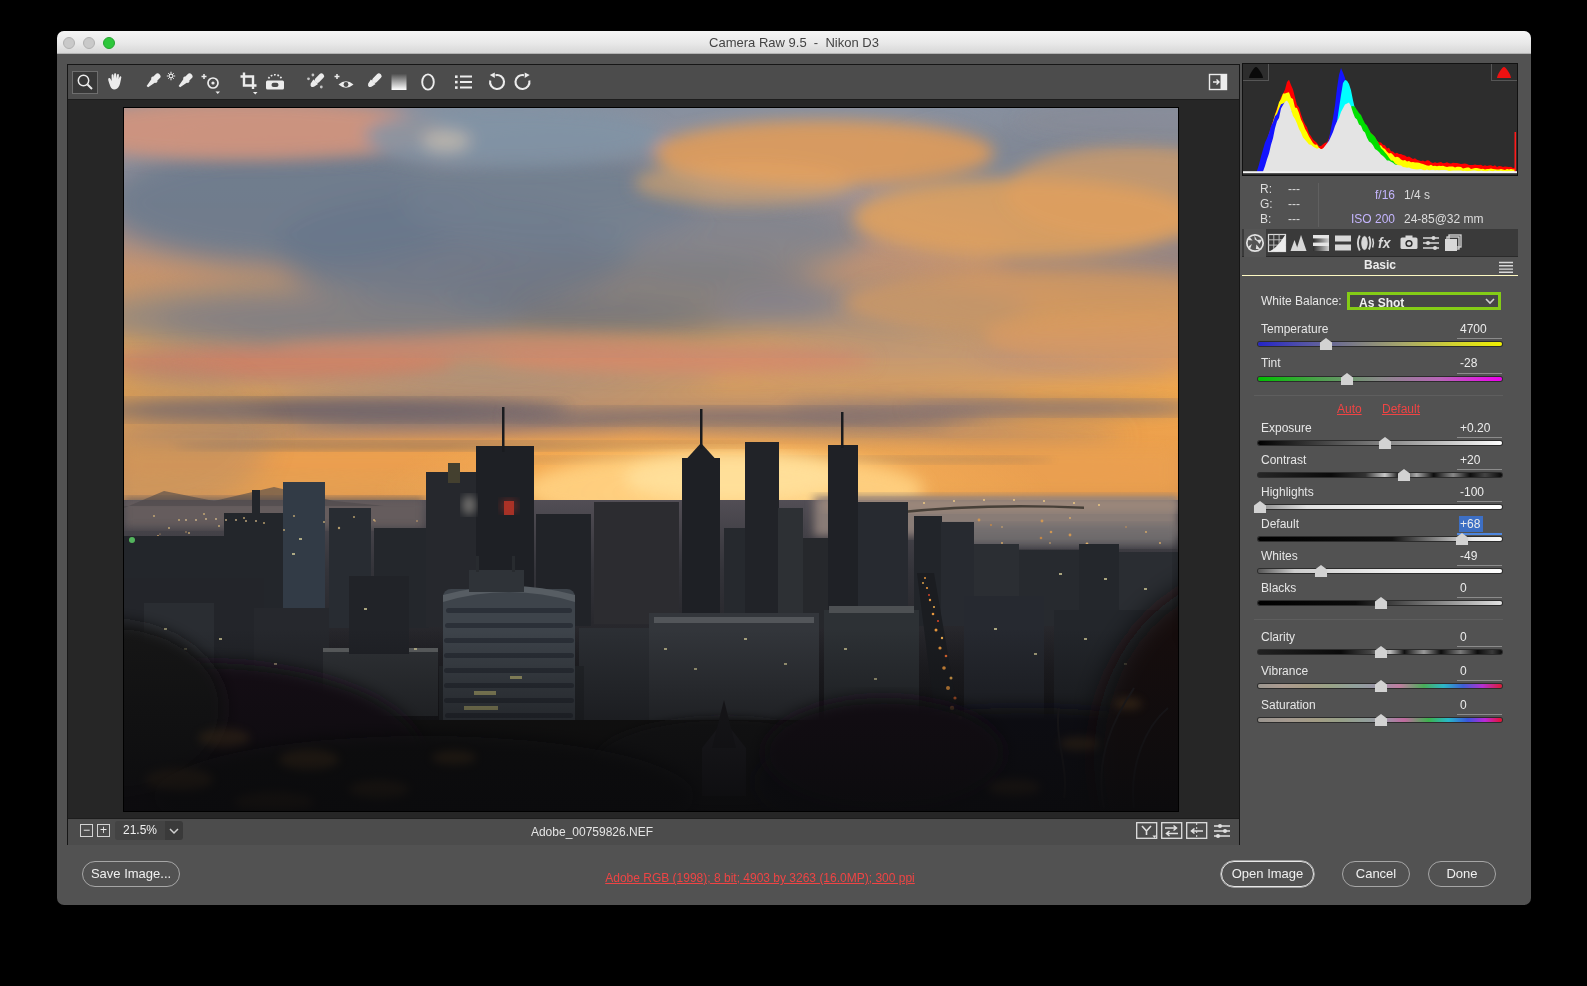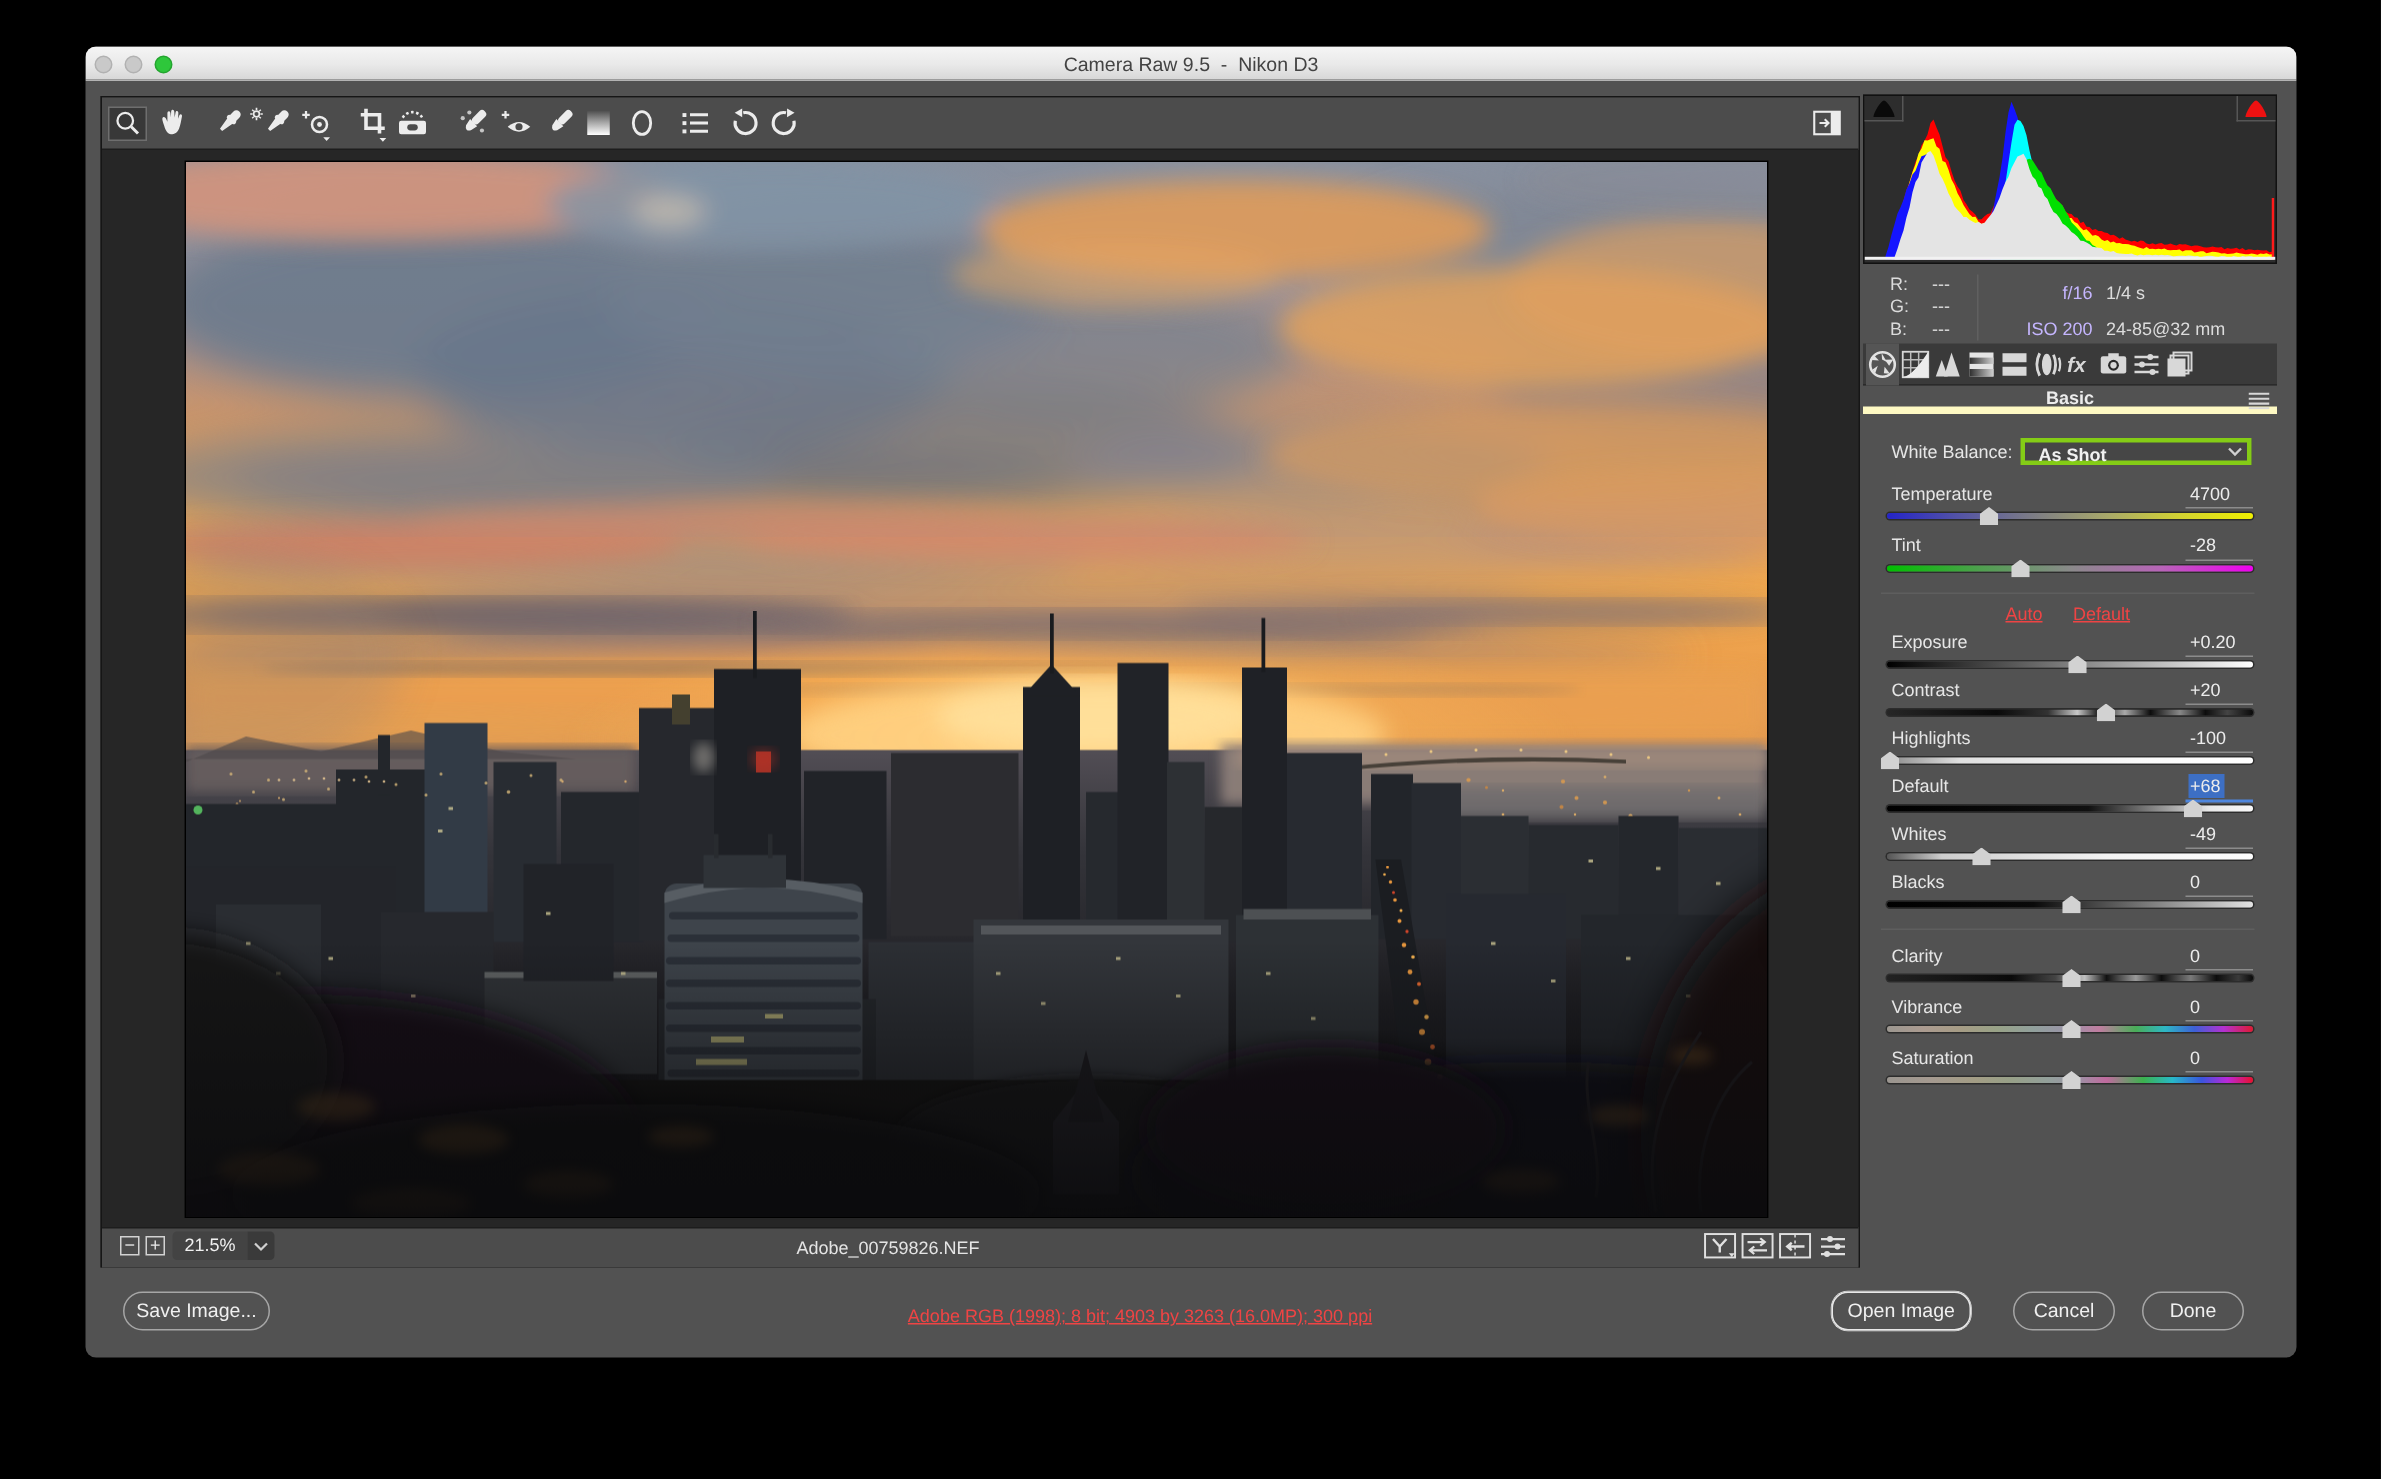--- a/index.html
+++ b/index.html
@@ -25,21 +25,21 @@
     border:1px solid #000; background:#333; }
   
   .hist { position:absolute; left:1242px; top:63px; width:276px; height:113px;
     background:#2d2d2d; border:1px solid #111; }
   .info { position:absolute; left:1242px; top:177px; width:276px; height:52px;
     color:#dedede; font-size:12px; }
   .tabs { position:absolute; left:1242px; top:229px; width:276px; height:28px;
     background:#3a3a3a; border-bottom:1px solid #2a2a2a;}
   .basic { position:absolute; left:1242px; top:258px; width:276px; height:18px;
     color:#ececec; font-size:12px; font-weight:bold; text-align:center;
-    border-bottom:5px solid #fef9c3; }
+    border-bottom:1px solid #fef9c3; }
   .lbl { position:absolute; color:#e6e6e6; font-size:12px; }
   .val { position:absolute; color:#ececec; font-size:12px; left:1460px; }
   .vline { position:absolute; left:1457px; width:45px; height:1px; background:#8c8c8c; }
   .track { position:absolute; left:1258px; width:244px; height:4px; border-radius:2px; box-shadow:0 0 0 1px rgba(20,20,20,0.6); }
   .thumb { position:absolute; width:14px; height:12px; background:#d2d2d2;
     clip-path:polygon(50% 0, 93% 38%, 93% 100%, 7% 100%, 7% 38%);
     filter:drop-shadow(0 0 1px #222); }
   .btn { position:absolute; height:26px; border:1px solid #a6a6a6; border-radius:13px;
     color:#f0f0f0; font-size:13px; text-align:center; background:transparent; }
   .link { color:#ef4444; text-decoration:underline; font-size:12px; }
@@ -730,15 +730,15 @@
 <div class="thumb" style="left:1374px;top:680px;"></div>
 
 <div class="lbl" style="left:1261px;top:698px;">Saturation</div>
 <div class="val" style="top:698px;">0</div>
 <div class="vline" style="top:714px;"></div>
 <div class="track" style="top:718px;background:linear-gradient(90deg,#9a958f 0%,#a59a90 12%,#a39d85 24%,#97a088 34%,#93a09b 44%,#9b93a5 52%,#c06a9e 60%,#3cb24e 70%,#27b8c8 78%,#3a55dd 86%,#bb28d8 93%,#e8102d 100%);"></div>
 <div class="thumb" style="left:1374px;top:714px;"></div>
 
 <div class="btn" style="left:82px; top:861px; width:98px; line-height:24px;">Save Image...</div>
 <div class="abs" style="left:400px; top:868px; width:720px; text-align:center;"><span class="link">Adobe RGB (1998); 8 bit; 4903 by 3263 (16.0MP); 300 ppi</span></div>
-<div class="btn" style="left:1221px; top:861px; width:93px; line-height:24px; border-color:#e8e8e8; box-shadow:0 0 0 0.5px #e8e8e8;border-radius:11px;">Open Image</div>
+<div class="btn" style="left:1221px; top:861px; width:93px; line-height:24px; border-color:#e8e8e8; box-shadow:0 0 0 0.5px #e8e8e8;">Open Image</div>
 <div class="btn" style="left:1342px; top:861px; width:68px; line-height:24px;">Cancel</div>
 <div class="btn" style="left:1428px; top:861px; width:68px; line-height:24px;text-align:center;">Done</div>
 
 </body></html>

